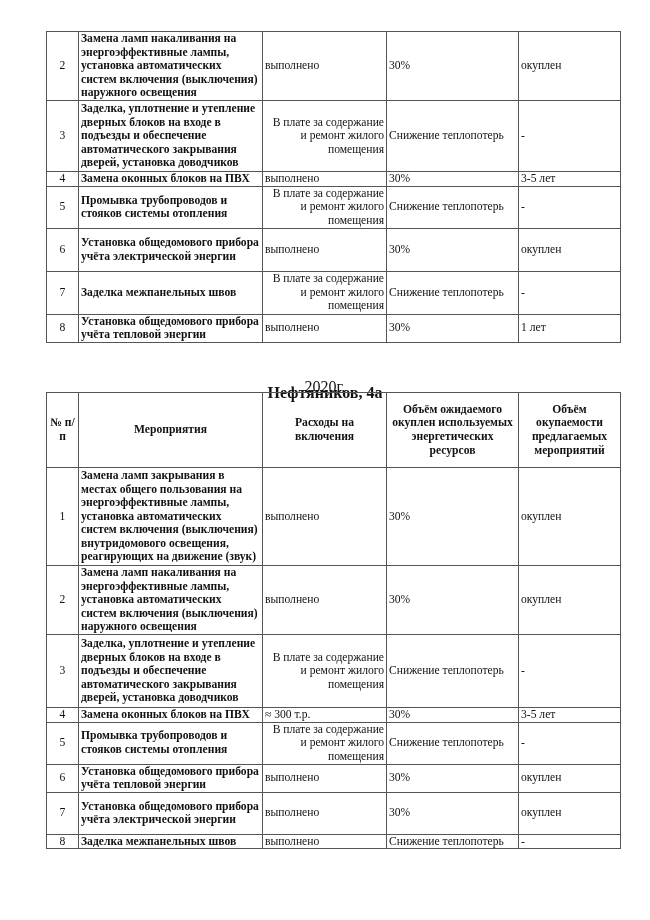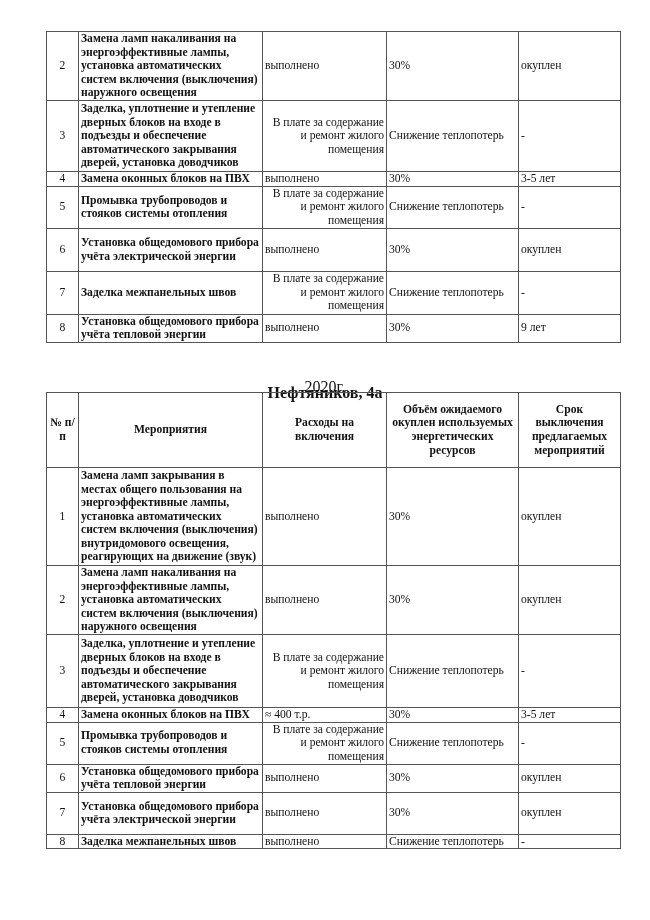--- a/index.html
+++ b/index.html
@@ -117,21 +117,21 @@
       <td class="act">Заделка межпанельных швов</td>
       <td class="cost left">В плате за содержание и ремонт жилого помещения</td>
       <td class="vol">Снижение теплопотерь</td>
       <td class="pay">-</td>
     </tr>
     <tr style="height:26px">
       <td class="num">8</td>
       <td class="act">Установка общедомового прибора учёта тепловой энергии</td>
       <td class="cost">выполнено</td>
       <td class="vol">30%</td>
-      <td class="pay">9 лет</td>
+      <td class="pay">1 лет</td>
     </tr>
   </tbody>
 </table>
 
 <div class="section-title" id="section-title-address">Нефтяников, 4а</div>
 <div class="section-title" id="section-title-year">2020г.</div>
 
 <table class="doc" id="table-2">
   <colgroup>
     <col class="c-num">
@@ -139,21 +139,21 @@
       <col class="c-cost">
       <col class="c-vol">
       <col class="c-pay">
   </colgroup>
   <thead>
     <tr style="height:75px">
       <th>№ п/п</th>
       <th>Мероприятия</th>
       <th>Расходы на включения</th>
       <th>Объём ожидаемого окуплен используемых энергетических ресурсов</th>
-      <th>Срок выключения предлагаемых мероприятий</th>
+      <th>Объём окупаемости предлагаемых мероприятий</th>
     </tr>
   </thead>
   <tbody>
     <tr style="height:98px">
       <td class="num">1</td>
       <td class="act">Замена ламп закрывания в местах общего пользования на энергоэффективные лампы, установка автоматических систем включения (выключения) внутридомового освещения, реагирующих на движение (звук)</td>
       <td class="cost">выполнено</td>
       <td class="vol">30%</td>
       <td class="pay">окуплен</td>
     </tr>
@@ -167,21 +167,21 @@
     <tr style="height:73px">
       <td class="num">3</td>
       <td class="act">Заделка, уплотнение и утепление дверных блоков на входе в подъезды и обеспечение автоматического закрывания дверей, установка доводчиков</td>
       <td class="cost left">В плате за содержание и ремонт жилого помещения</td>
       <td class="vol">Снижение теплопотерь</td>
       <td class="pay">-</td>
     </tr>
     <tr style="height:13px">
       <td class="num">4</td>
       <td class="act">Замена оконных блоков на ПВХ</td>
-      <td class="cost">≈ 400 т.р.</td>
+      <td class="cost">≈ 300 т.р.</td>
       <td class="vol">30%</td>
       <td class="pay">3-5 лет</td>
     </tr>
     <tr style="height:42px">
       <td class="num">5</td>
       <td class="act">Промывка трубопроводов и стояков системы отопления</td>
       <td class="cost left">В плате за содержание и ремонт жилого помещения</td>
       <td class="vol">Снижение теплопотерь</td>
       <td class="pay">-</td>
     </tr>

